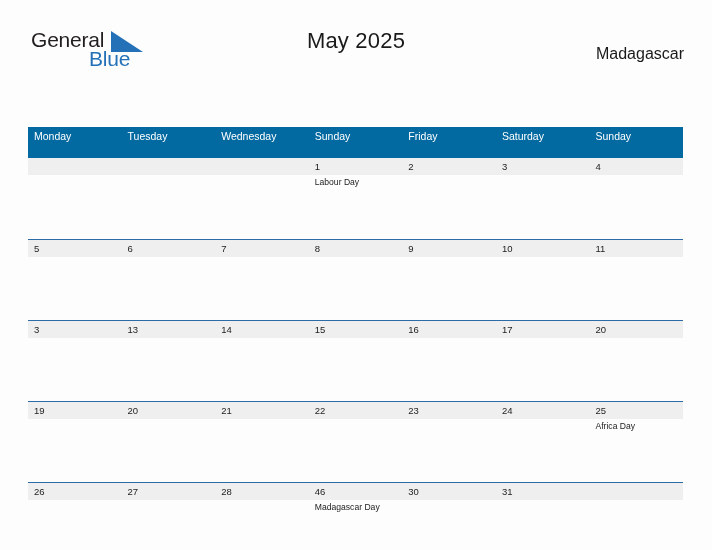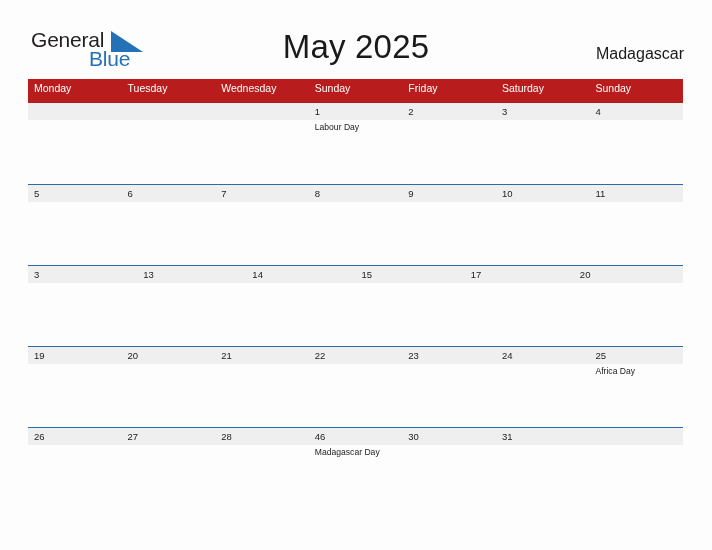--- a/index.html
+++ b/index.html
@@ -65,21 +65,21 @@
     width: 34px;
     height: 23px;
   }
 
   .cal-title {
     position: absolute;
     left: 0;
     top: 28px;
     width: 712px;
     text-align: center;
-    font-size: 33px;
+    font-size: 22px;
     color: #1a1a1a;
     letter-spacing: 0.2px;
   }
 
   .country {
     position: absolute;
     right: 28px;
     top: 45px;
     font-size: 16px;
     color: #1a1a1a;
@@ -90,22 +90,23 @@
   .calendar {
     position: absolute;
     left: 28px;
     top: 79px;
     width: 655px;
   }
 
   .weekday-header {
     display: flex;
     width: 100%;
-    height: 24px;
-    background: #b91c1c;
+    height: 31px;
+    background: #0369a1;
+    margin-top: 48px;
   }
   .weekday-cell {
     flex: 1 1 0;
     font-size: 10.5px;
     color: #ffffff;
     line-height: 18px;
     padding-left: 6px;
     box-sizing: border-box;
     white-space: nowrap;
     overflow: hidden;
@@ -254,20 +255,23 @@
             <div class="day-cell">
               <div class="day-num">13</div>
             </div>
             <div class="day-cell">
               <div class="day-num">14</div>
             </div>
             <div class="day-cell">
               <div class="day-num">15</div>
             </div>
             <div class="day-cell">
+              <div class="day-num">16</div>
+            </div>
+            <div class="day-cell">
               <div class="day-num">17</div>
             </div>
             <div class="day-cell">
               <div class="day-num">20</div>
             </div>
           </div>
         </div>
         <div class="week-row">
           <div class="week-band"></div>
           <div class="day-cells">

